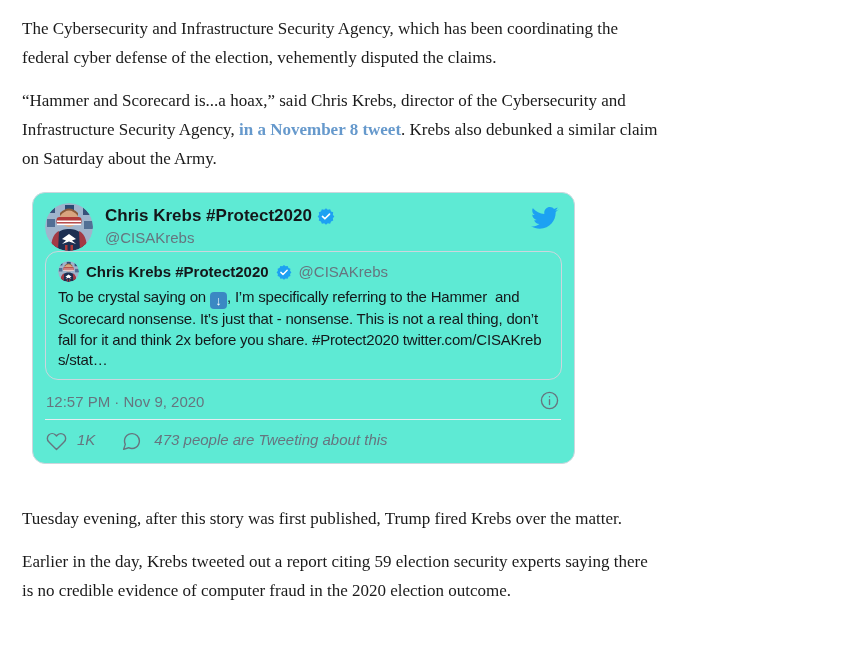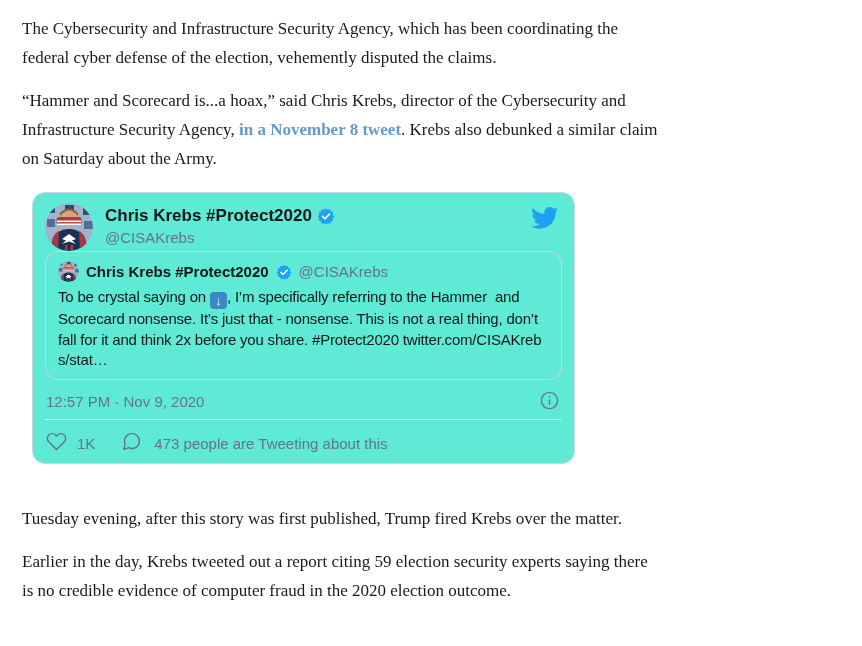--- a/index.html
+++ b/index.html
@@ -73,23 +73,23 @@
 
   .time-row {
     display:flex; justify-content:space-between; align-items:flex-end;
     margin:11px 2px 0 1px;
     color:#66757f; font-size:15px;
   }
   .timestamp { cursor:pointer; }
   .info { display:inline-flex; color:#66757f; cursor:pointer; }
   .divider { height:1px; background:#e6ecf0; margin-top:9px; }
   .stats-row {
-    display:flex; align-items:flex-end;
+    display:flex; align-items:flex-start;
     margin:11px 2px 3px 1px;
-    color:#66757f; font-size:15px;
+    color:#66757f; font-size:15px;font-style:italic;
   }
   .stats-icon { display:inline-flex; color:#66757f; cursor:pointer; }
   .like-count { margin:0 26px 0 10px; cursor:pointer; }
   .tweeting { margin-left:12px; cursor:pointer; }
 </style>
 </head>
 <body>
 
 <svg width="0" height="0" style="position:absolute">
   <defs>

